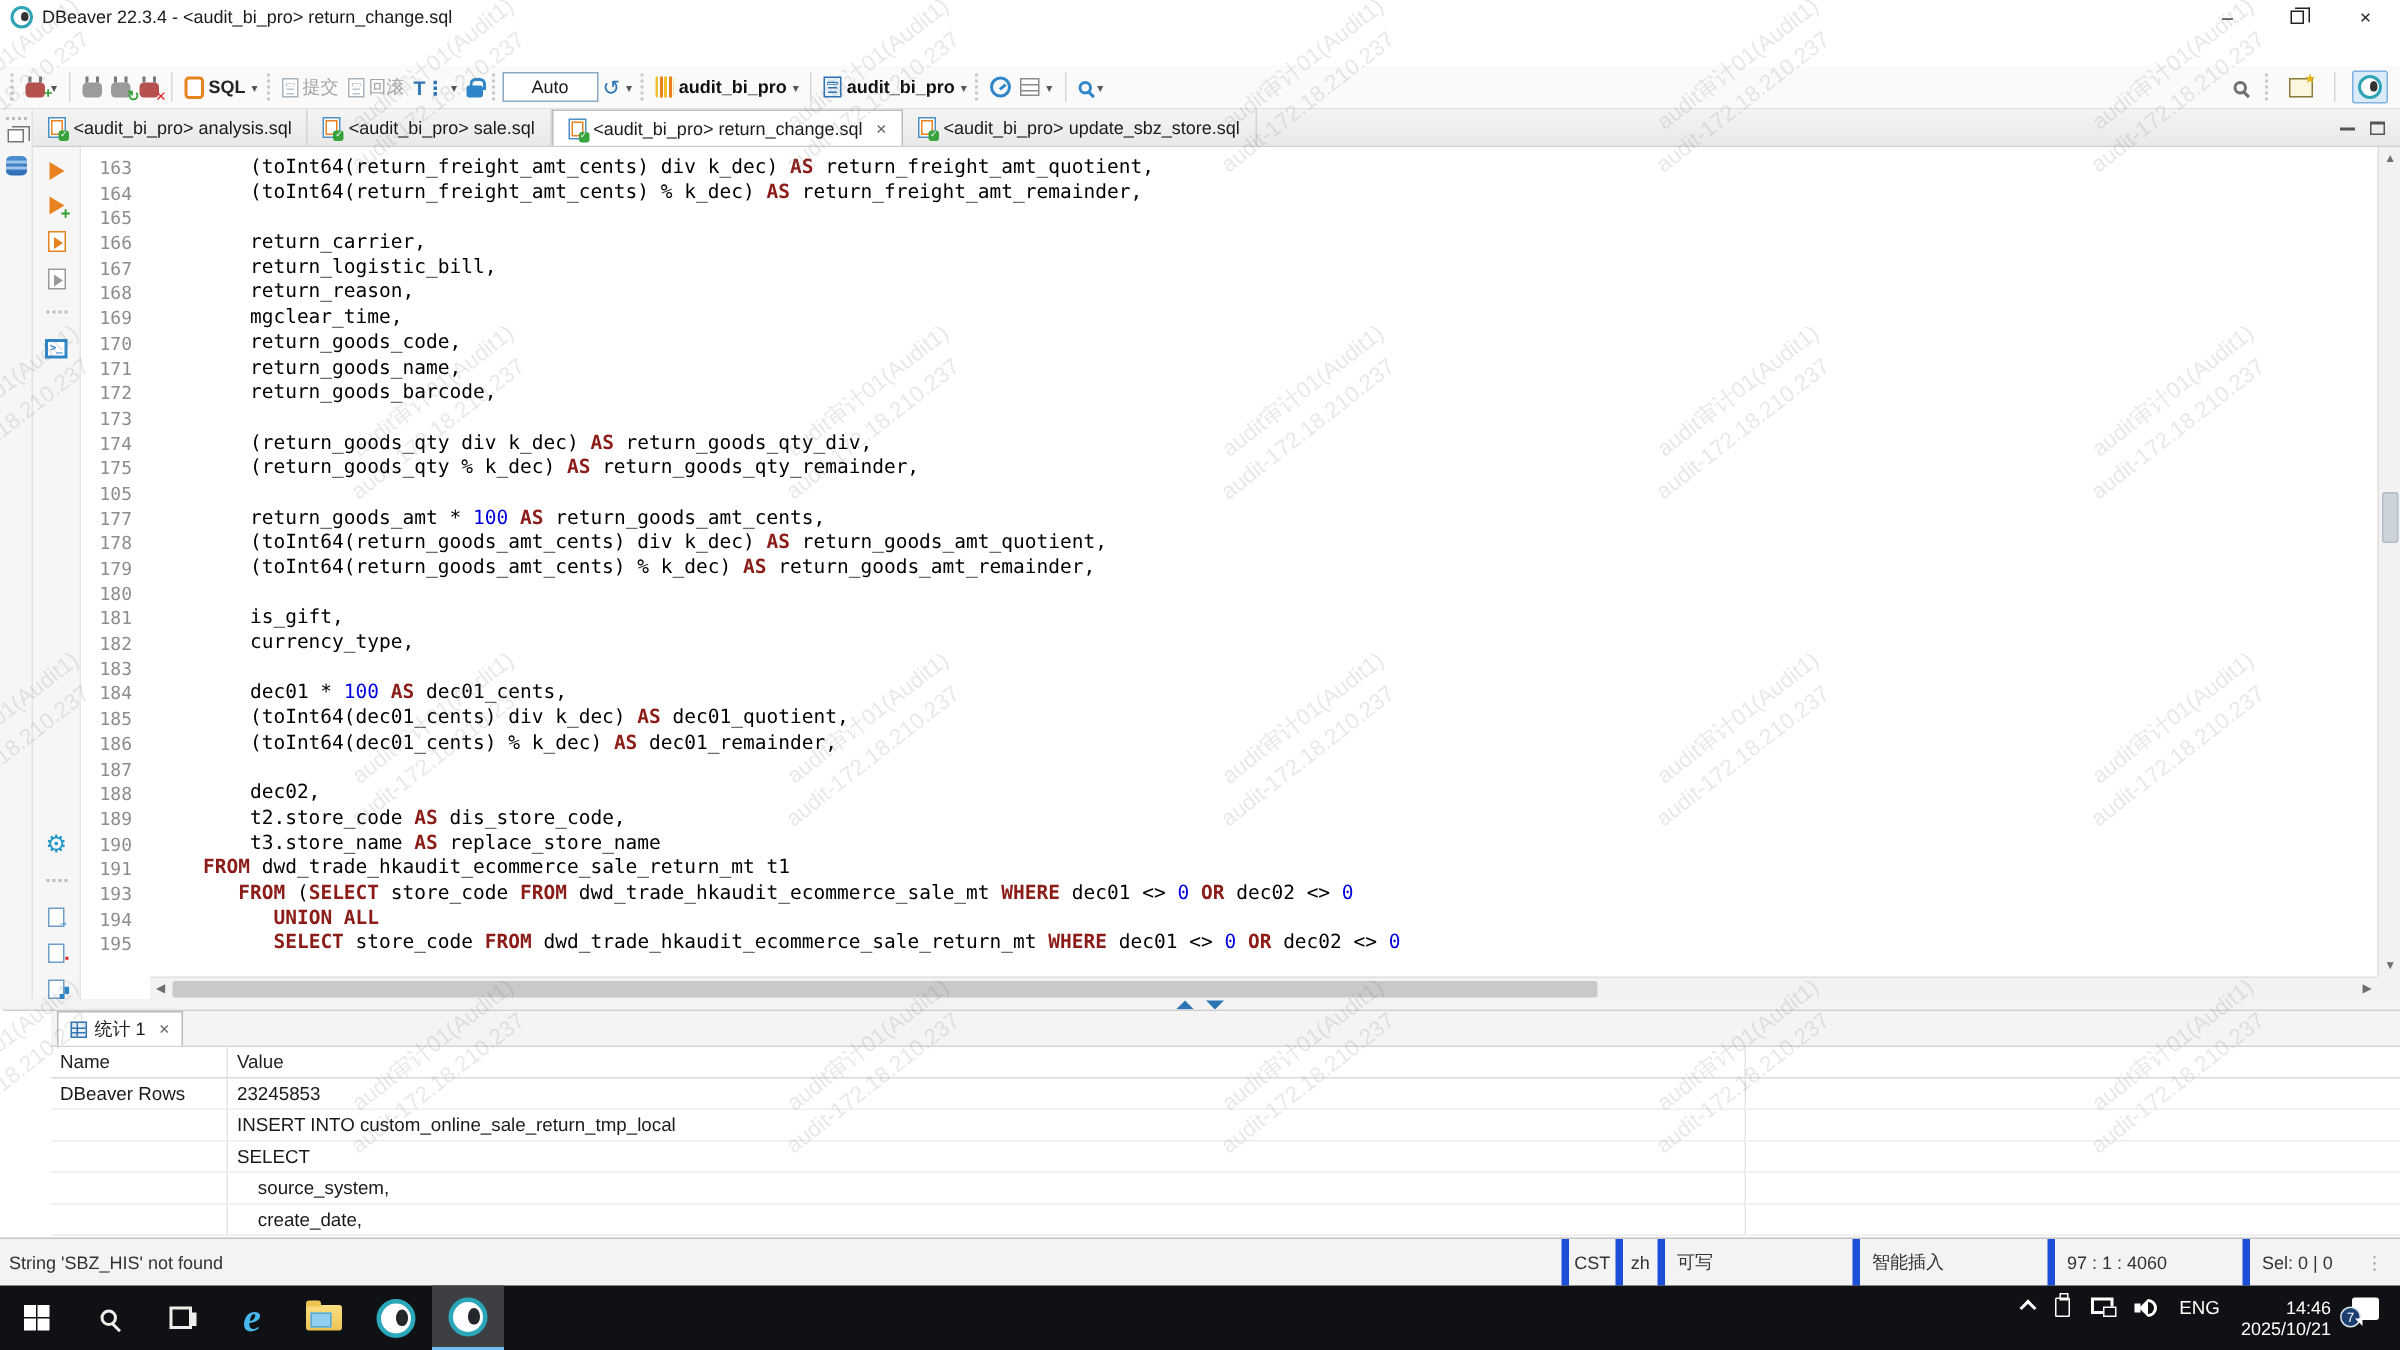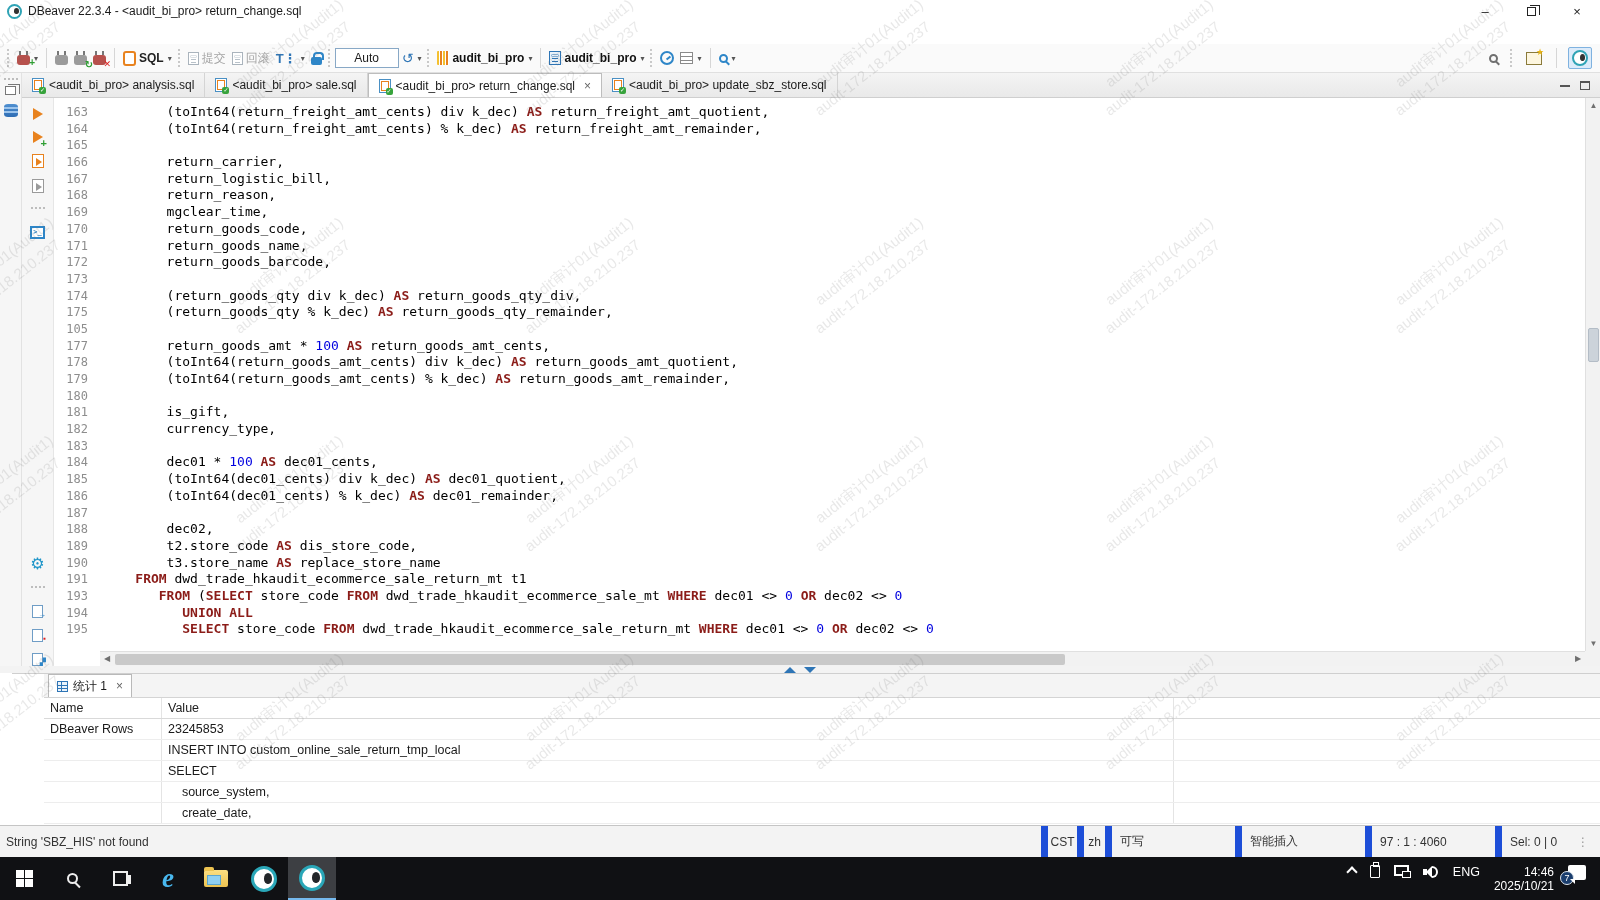--- a/index.html
+++ b/index.html
@@ -133,39 +133,39 @@
   #hthumb{position:absolute;top:2px;left:15px;width:950px;height:11px;background:#c9c9c9;border-radius:2px;}
   #sb-corner{position:absolute;right:0;bottom:234px;width:15px;height:15px;background:#f2f2f2;}
 
   
   #sash{position:absolute;left:0;right:0;bottom:227px;height:7px;background:#f3f3f3;
     display:flex;align-items:center;justify-content:center;gap:8px;}
   .sash-up{width:0;height:0;border-left:6px solid transparent;border-right:6px solid transparent;border-bottom:6px solid #2e75b6;}
   .sash-dn{width:0;height:0;border-left:6px solid transparent;border-right:6px solid transparent;border-top:6px solid #2e75b6;}
 
   
-  #panel{position:absolute;left:12px;right:0;bottom:75px;height:152px;background:#fff;border-top:1px solid #cfcfcf;padding-left:32px;}
+  #panel{position:absolute;left:2px;right:0;bottom:75px;height:152px;background:#fff;border-top:1px solid #cfcfcf;padding-left:32px;}
   #panel-tabs{height:24px;border-bottom:1px solid #d4d4d4;display:flex;align-items:flex-end;background:#f4f4f4;font-size:12px;}
   .ptab{display:flex;align-items:center;gap:5px;background:#fff;border:1px solid #b9b9b9;border-bottom:none;
     padding:3px 8px;margin-left:4px;height:23px;}
   .stat-ico{width:11px;height:11px;border:1px solid #2e75b6;background:#eaf3fb;position:relative;}
   .stat-ico::after{content:"";position:absolute;left:0;top:3px;width:100%;height:1px;background:#2e75b6;box-shadow:0 3px 0 #2e75b6;}
   .stat-ico::before{content:"";position:absolute;top:0;left:3px;height:100%;width:1px;background:#2e75b6;}
   #ptable{font-size:12.5px;}
   .trow{display:flex;height:21px;line-height:21px;border-bottom:1px solid #ededed;}
   .trow.thead{border-bottom:1px solid #d9d9d9;color:#222;}
   .tcell{padding:0 6px;white-space:pre;overflow:hidden;}
   .tcell.name{flex:0 0 118px;border-right:1px solid #e4e4e4;}
   .tcell.value{flex:0 0 1012px;border-right:1px solid #e4e4e4;}
 
   
   #statusbar{position:absolute;left:0;right:0;bottom:43px;height:32px;background:#f3f3f3;
     border-top:1px solid #c5c5c5;display:flex;align-items:center;font-size:12px;color:#333;}
   #status-msg{padding-left:6px;flex:1;}
-  .scell{border-left:7px solid #1d4ed8;height:100%;display:flex;align-items:center;padding:0 8px;white-space:nowrap;}
+  .scell{border-left:5px solid #1d4ed8;height:100%;display:flex;align-items:center;padding:0 8px;white-space:nowrap;}
   .sgrip{color:#9a9a9a;padding:0 10px 0 6px;letter-spacing:1px;}
 
   
   #taskbar{position:absolute;left:0;right:0;bottom:0;height:43px;background:#101114;
     display:flex;align-items:center;color:#fff;}
   .tb-slot{width:48px;height:43px;display:flex;align-items:center;justify-content:center;position:relative;}
   .tb-slot.active{background:#3d3f43;border-bottom:2px solid #76b9ed;}
   .win-logo{display:grid;grid-template-columns:8px 8px;grid-template-rows:8px 8px;gap:1px;}
   .win-logo span{background:#fff;}
   .tb-search{width:11px;height:11px;border:2px solid #eee;border-radius:50%;position:relative;}

